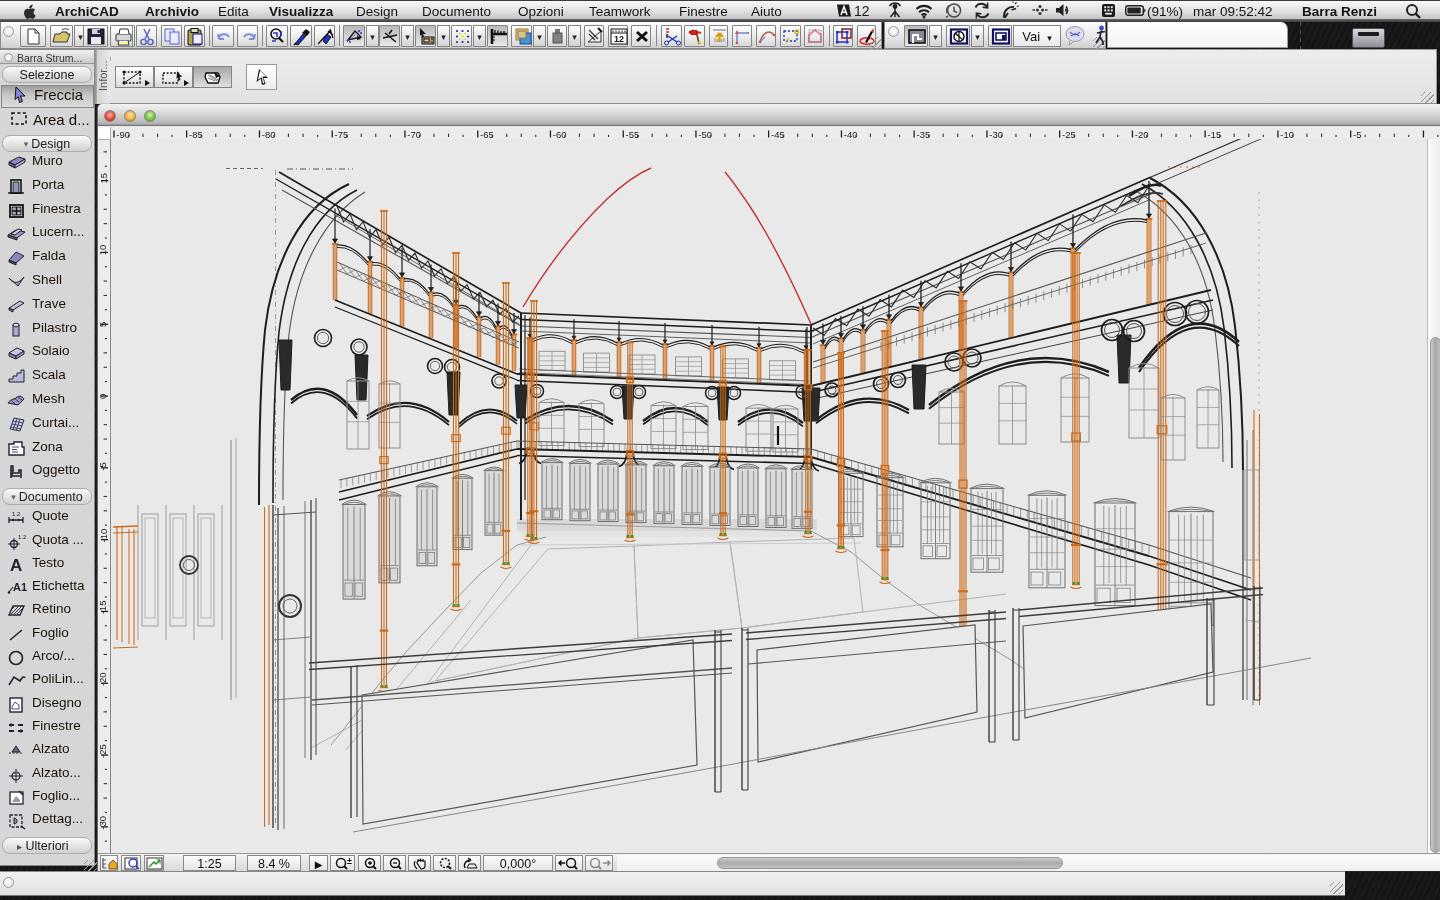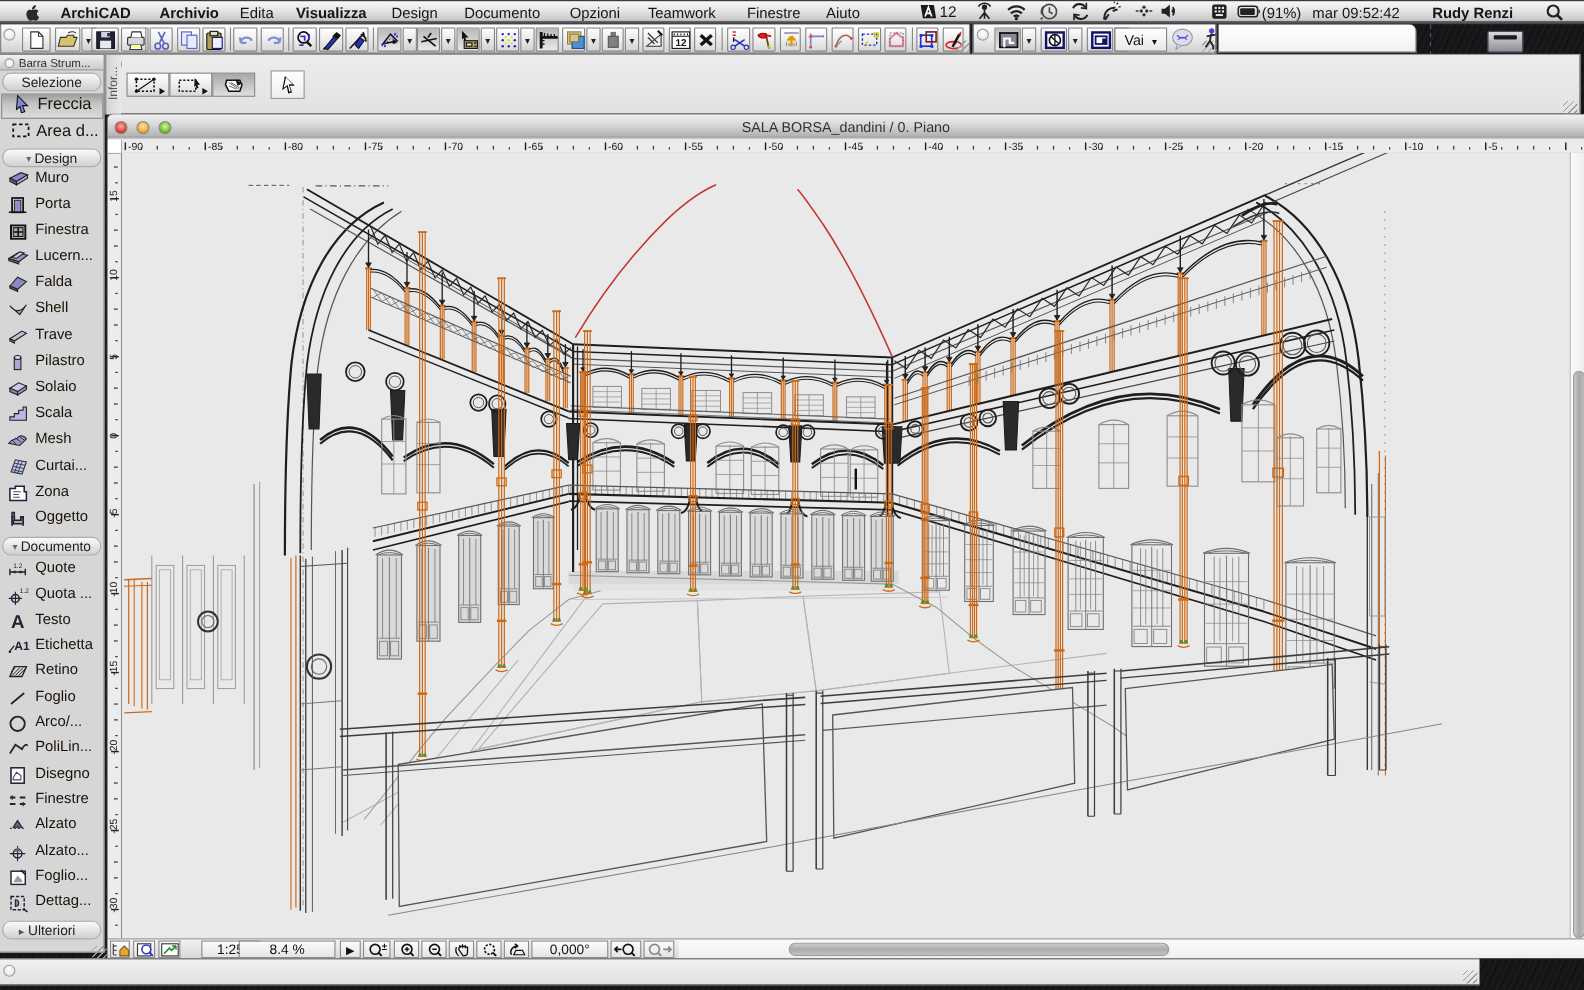--- a/index.html
+++ b/index.html
@@ -367,21 +367,21 @@
         </g>
       </g>
       <g transform="translate(289,0)">
         <rect x="0.7" y="4.7" width="17.6" height="9.6" rx="2.4" fill="none" stroke="#222" stroke-width="1.4"></rect>
         <path d="M19.2 7.5 A 2.2 2.2 0 0 1 19.2 11.5" fill="#222"></path>
         <rect x="2.4" y="6.4" width="13.3" height="6.2" rx="1" fill="#222"></rect>
       </g>
     </svg>
     <span style="position:absolute;left:1147px;top:3px">(91%)</span>
     <span style="position:absolute;left:1193px;top:3px">mar 09:52:42</span>
-    <span style="position:absolute;left:1302px;top:3px;font-weight:bold">Rudy Renzi</span>
+    <span style="position:absolute;left:1302px;top:3px;font-weight:bold">Barra Renzi</span>
     <svg style="position:absolute;left:1405px;top:2px" width="17" height="17" viewBox="0 0 17 17">
       <circle cx="7" cy="7" r="5" stroke="#222" stroke-width="2" fill="none"></circle>
       <path d="M10.7 10.7 L15 15" stroke="#222" stroke-width="2.4"></path>
     </svg>
   </div>
 <div id="menushadow"></div>
 <div id="infobar">
     <div class="palcirc" style="left:4px;top:3px"></div>
     <div id="infotab">Infor...</div>
     <div class="ibtn" style="left:19px"><svg width="38" height="21" viewBox="0 0 38 21">
@@ -630,21 +630,20 @@
       <span class="tplbl">Dettag...</span>
     </div>
     <div class="tpsec" style="top:787.3999999999996px;text-align:left;padding-left:14px"><span class="tri2">▸</span> Ulteriori</div>
     <div class="grip" style="left:84px;top:810px"></div>
   </div>
 <div id="mainwin">
     <div id="titlebar">
       <div class="tl" style="background:radial-gradient(circle at 5px 4px,#f8b8b0,#e33e32 60%,#a00f08);left:6px"></div>
       <div class="tl" style="background:radial-gradient(circle at 5px 4px,#ffe9b0,#eeac2e 60%,#b36708);left:26px"></div>
       <div class="tl" style="background:radial-gradient(circle at 5px 4px,#d2f3b0,#75c235 60%,#2f7a08);left:46px"></div>
-      <span id="wtitle">SALA BORSA_dandini / 0. Piano</span>
     </div>
     <div id="hruler"><svg width="1330" height="13" viewBox="0 0 1330 13">
         <rect x="2.3" y="2.5" width="1.3" height="7" fill="#222"></rect>
         <text x="5.3" y="9.5" font-size="9.5" fill="#222">-90</text>
         <rect x="16.9" y="6.8" width="1.1" height="2.2" fill="#333"></rect>
         <rect x="31.4" y="5.6" width="1.1" height="3.4" fill="#333"></rect>
         <rect x="46.0" y="5.6" width="1.1" height="3.4" fill="#333"></rect>
         <rect x="60.5" y="6.8" width="1.1" height="2.2" fill="#333"></rect>
         <rect x="75.0" y="2.5" width="1.3" height="7" fill="#222"></rect>
         <text x="78.0" y="9.5" font-size="9.5" fill="#222">-85</text>
@@ -1958,21 +1957,21 @@
           <rect x="3" y="2" width="12" height="11" fill="#fff" stroke="#333"></rect>
           <circle cx="11" cy="7" r="4" stroke="#33c" stroke-width="1.4" fill="none"></circle>
           <path d="M14 10 L17 13" stroke="#33c" stroke-width="1.6"></path>
         </svg></div>
       <div class="bbtn" style="left:46px;width:20px"><svg width="20" height="15" viewBox="0 0 20 15">
           <rect x="2" y="2" width="15" height="11" fill="#fff" stroke="#333"></rect>
           <path d="M4 11 L9 6 L11 8 L15 4" stroke="#282" stroke-width="1.4" fill="none"></path>
           <path d="M15 4 L15 7.5 M15 4 L11.5 4" stroke="#282" stroke-width="1.2"></path>
         </svg></div>
       <div class="bbtn" style="left:85px;width:53px"><span class="bbt">1:25</span></div>
-      <div class="bbtn" style="left:119px;width:88px"><span class="bbt">8.4 %</span></div>
+      <div class="bbtn" style="left:149px;width:54px"><span class="bbt">8.4 %</span></div>
       <div class="bbtn" style="left:211px;width:19px"><span class="bbt" style="font-size:10px">▶</span></div>
       <div class="bbtn" style="left:232px;width:25px"><svg width="25" height="15" viewBox="0 0 25 15">
           <circle cx="10" cy="7" r="4.5" stroke="#111" stroke-width="1.5" fill="none"></circle>
           <path d="M13 10 L16 13" stroke="#111" stroke-width="1.8"></path>
           <text x="16" y="8" font-size="9" font-weight="bold" fill="#111">±</text>
         </svg></div>
       <div class="bbtn" style="left:260px;width:23px"><svg width="23" height="15" viewBox="0 0 23 15">
           <circle cx="11" cy="7" r="4.5" stroke="#111" stroke-width="1.5" fill="none"></circle>
           <path d="M9 7 L13 7 M11 5 L11 9" stroke="#111" stroke-width="1.3"></path>
           <path d="M14 10 L17 13" stroke="#111" stroke-width="1.8"></path>

